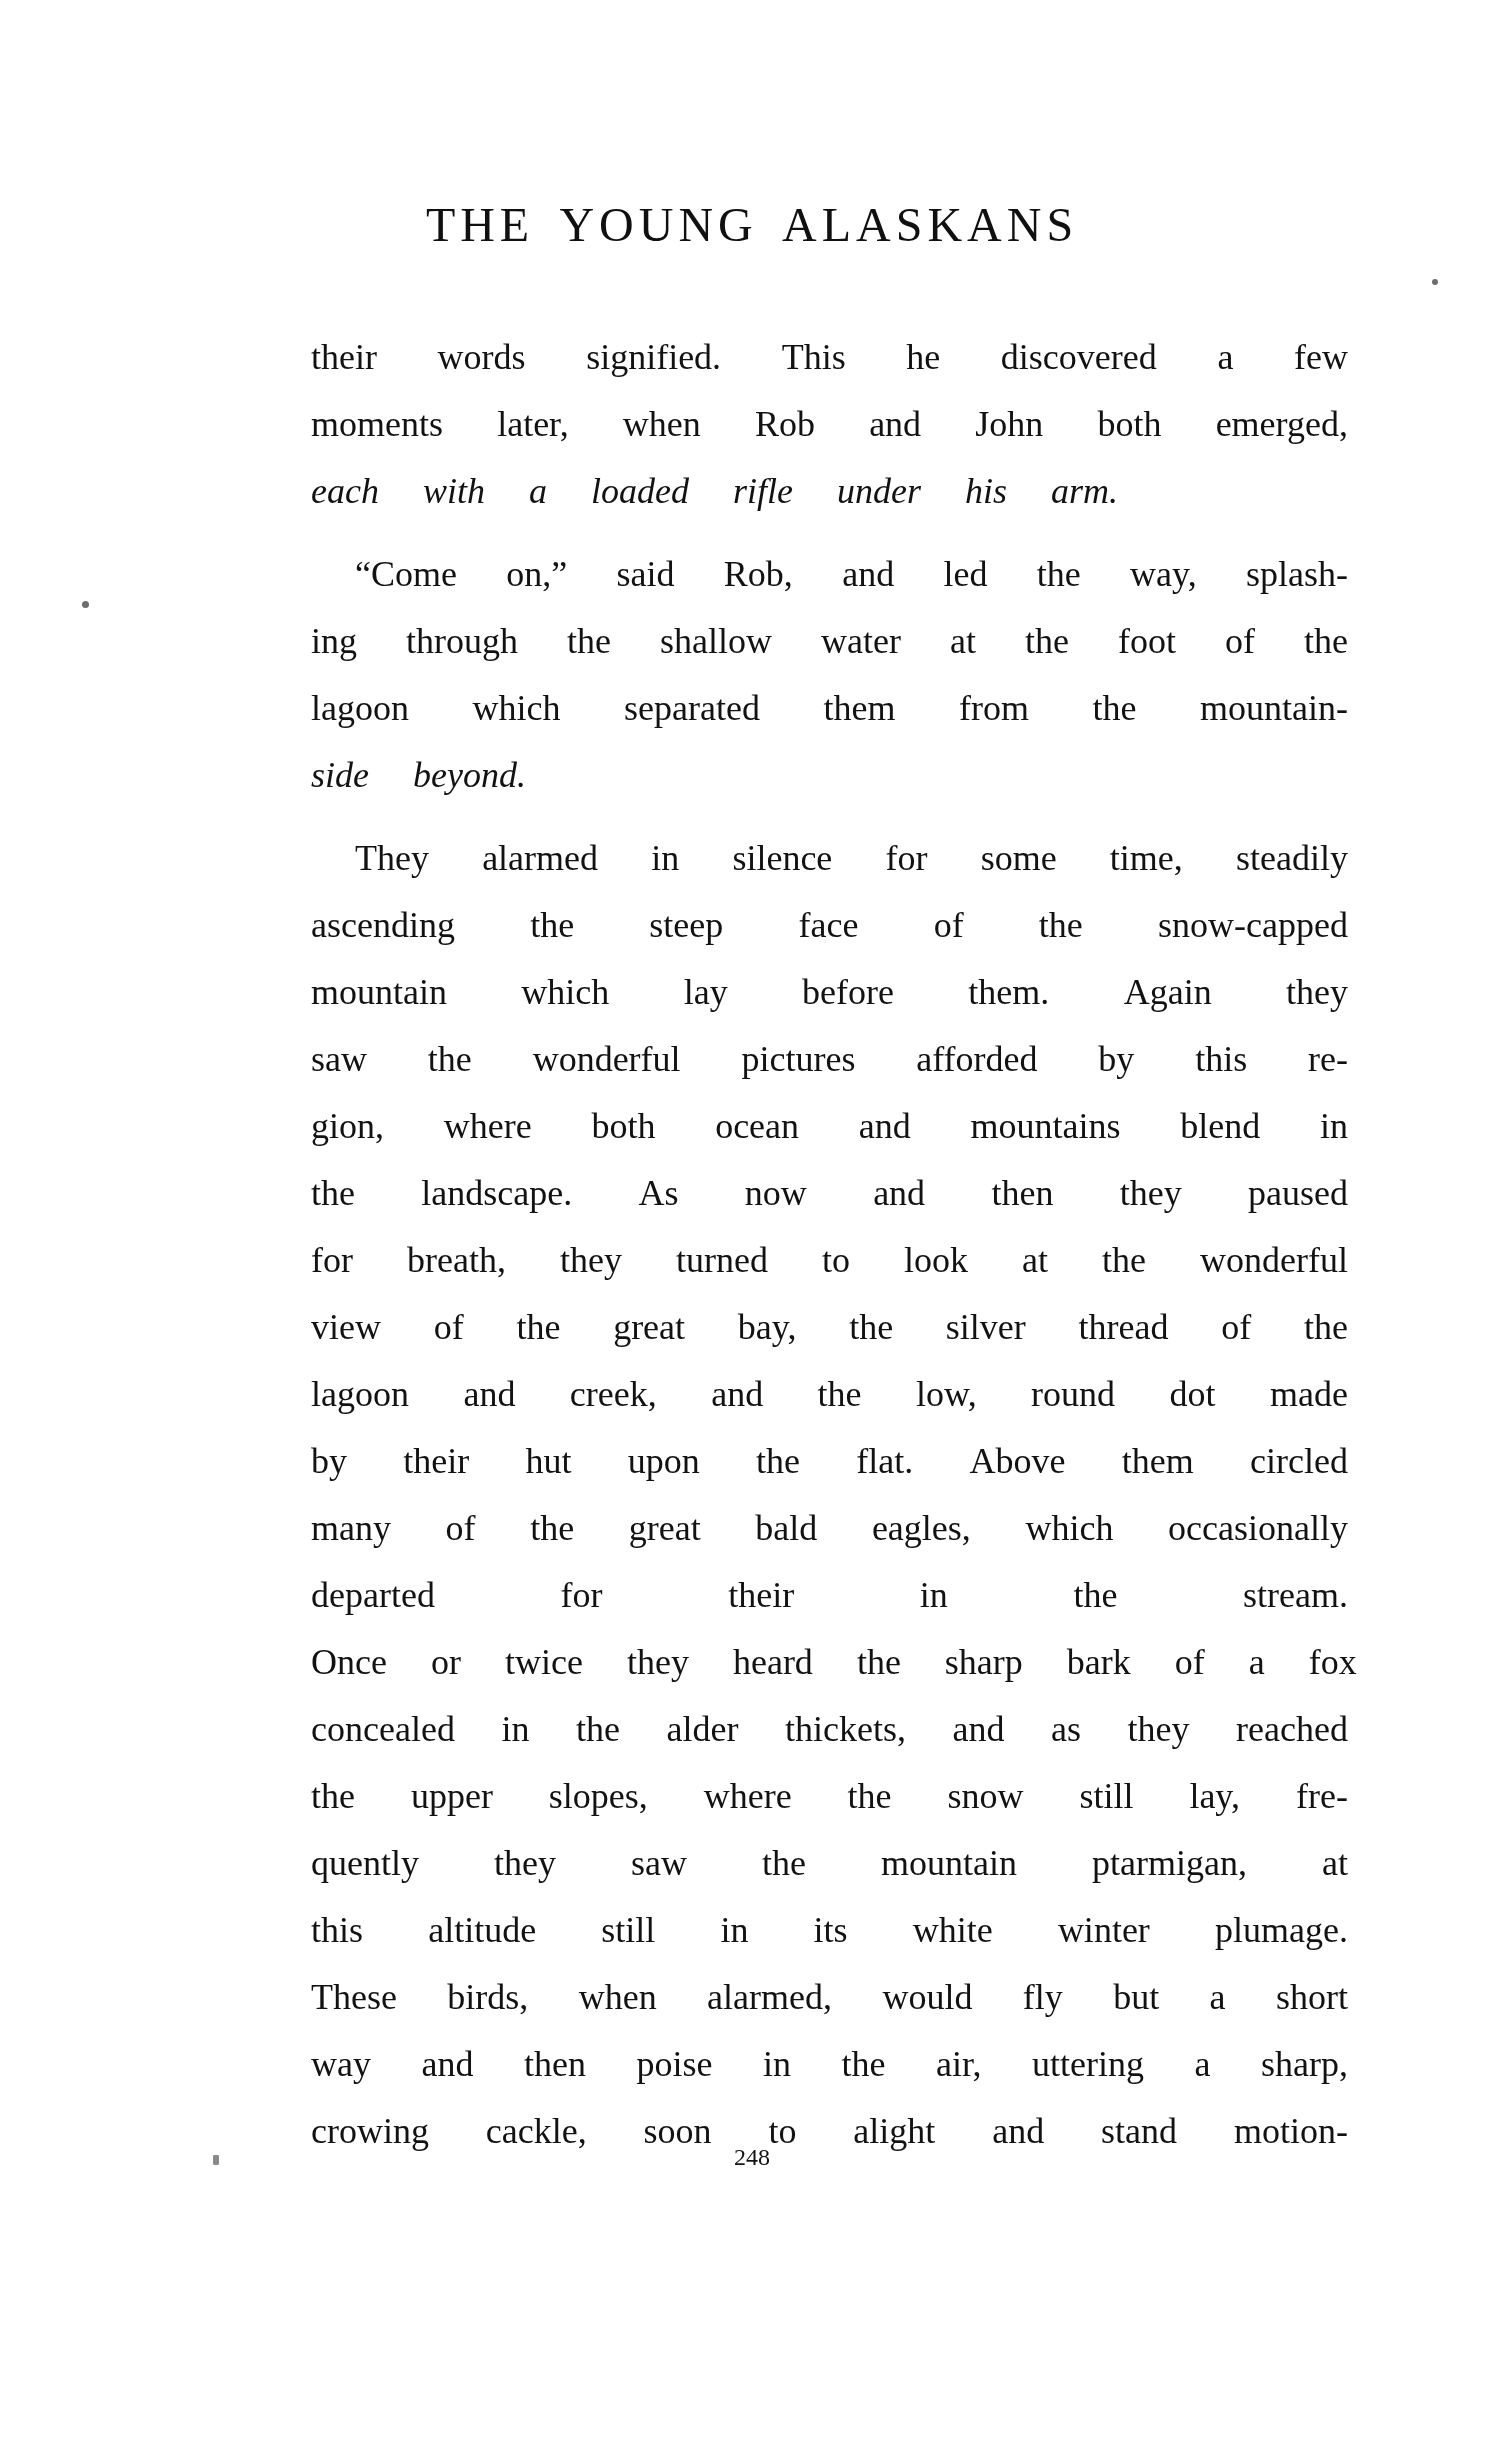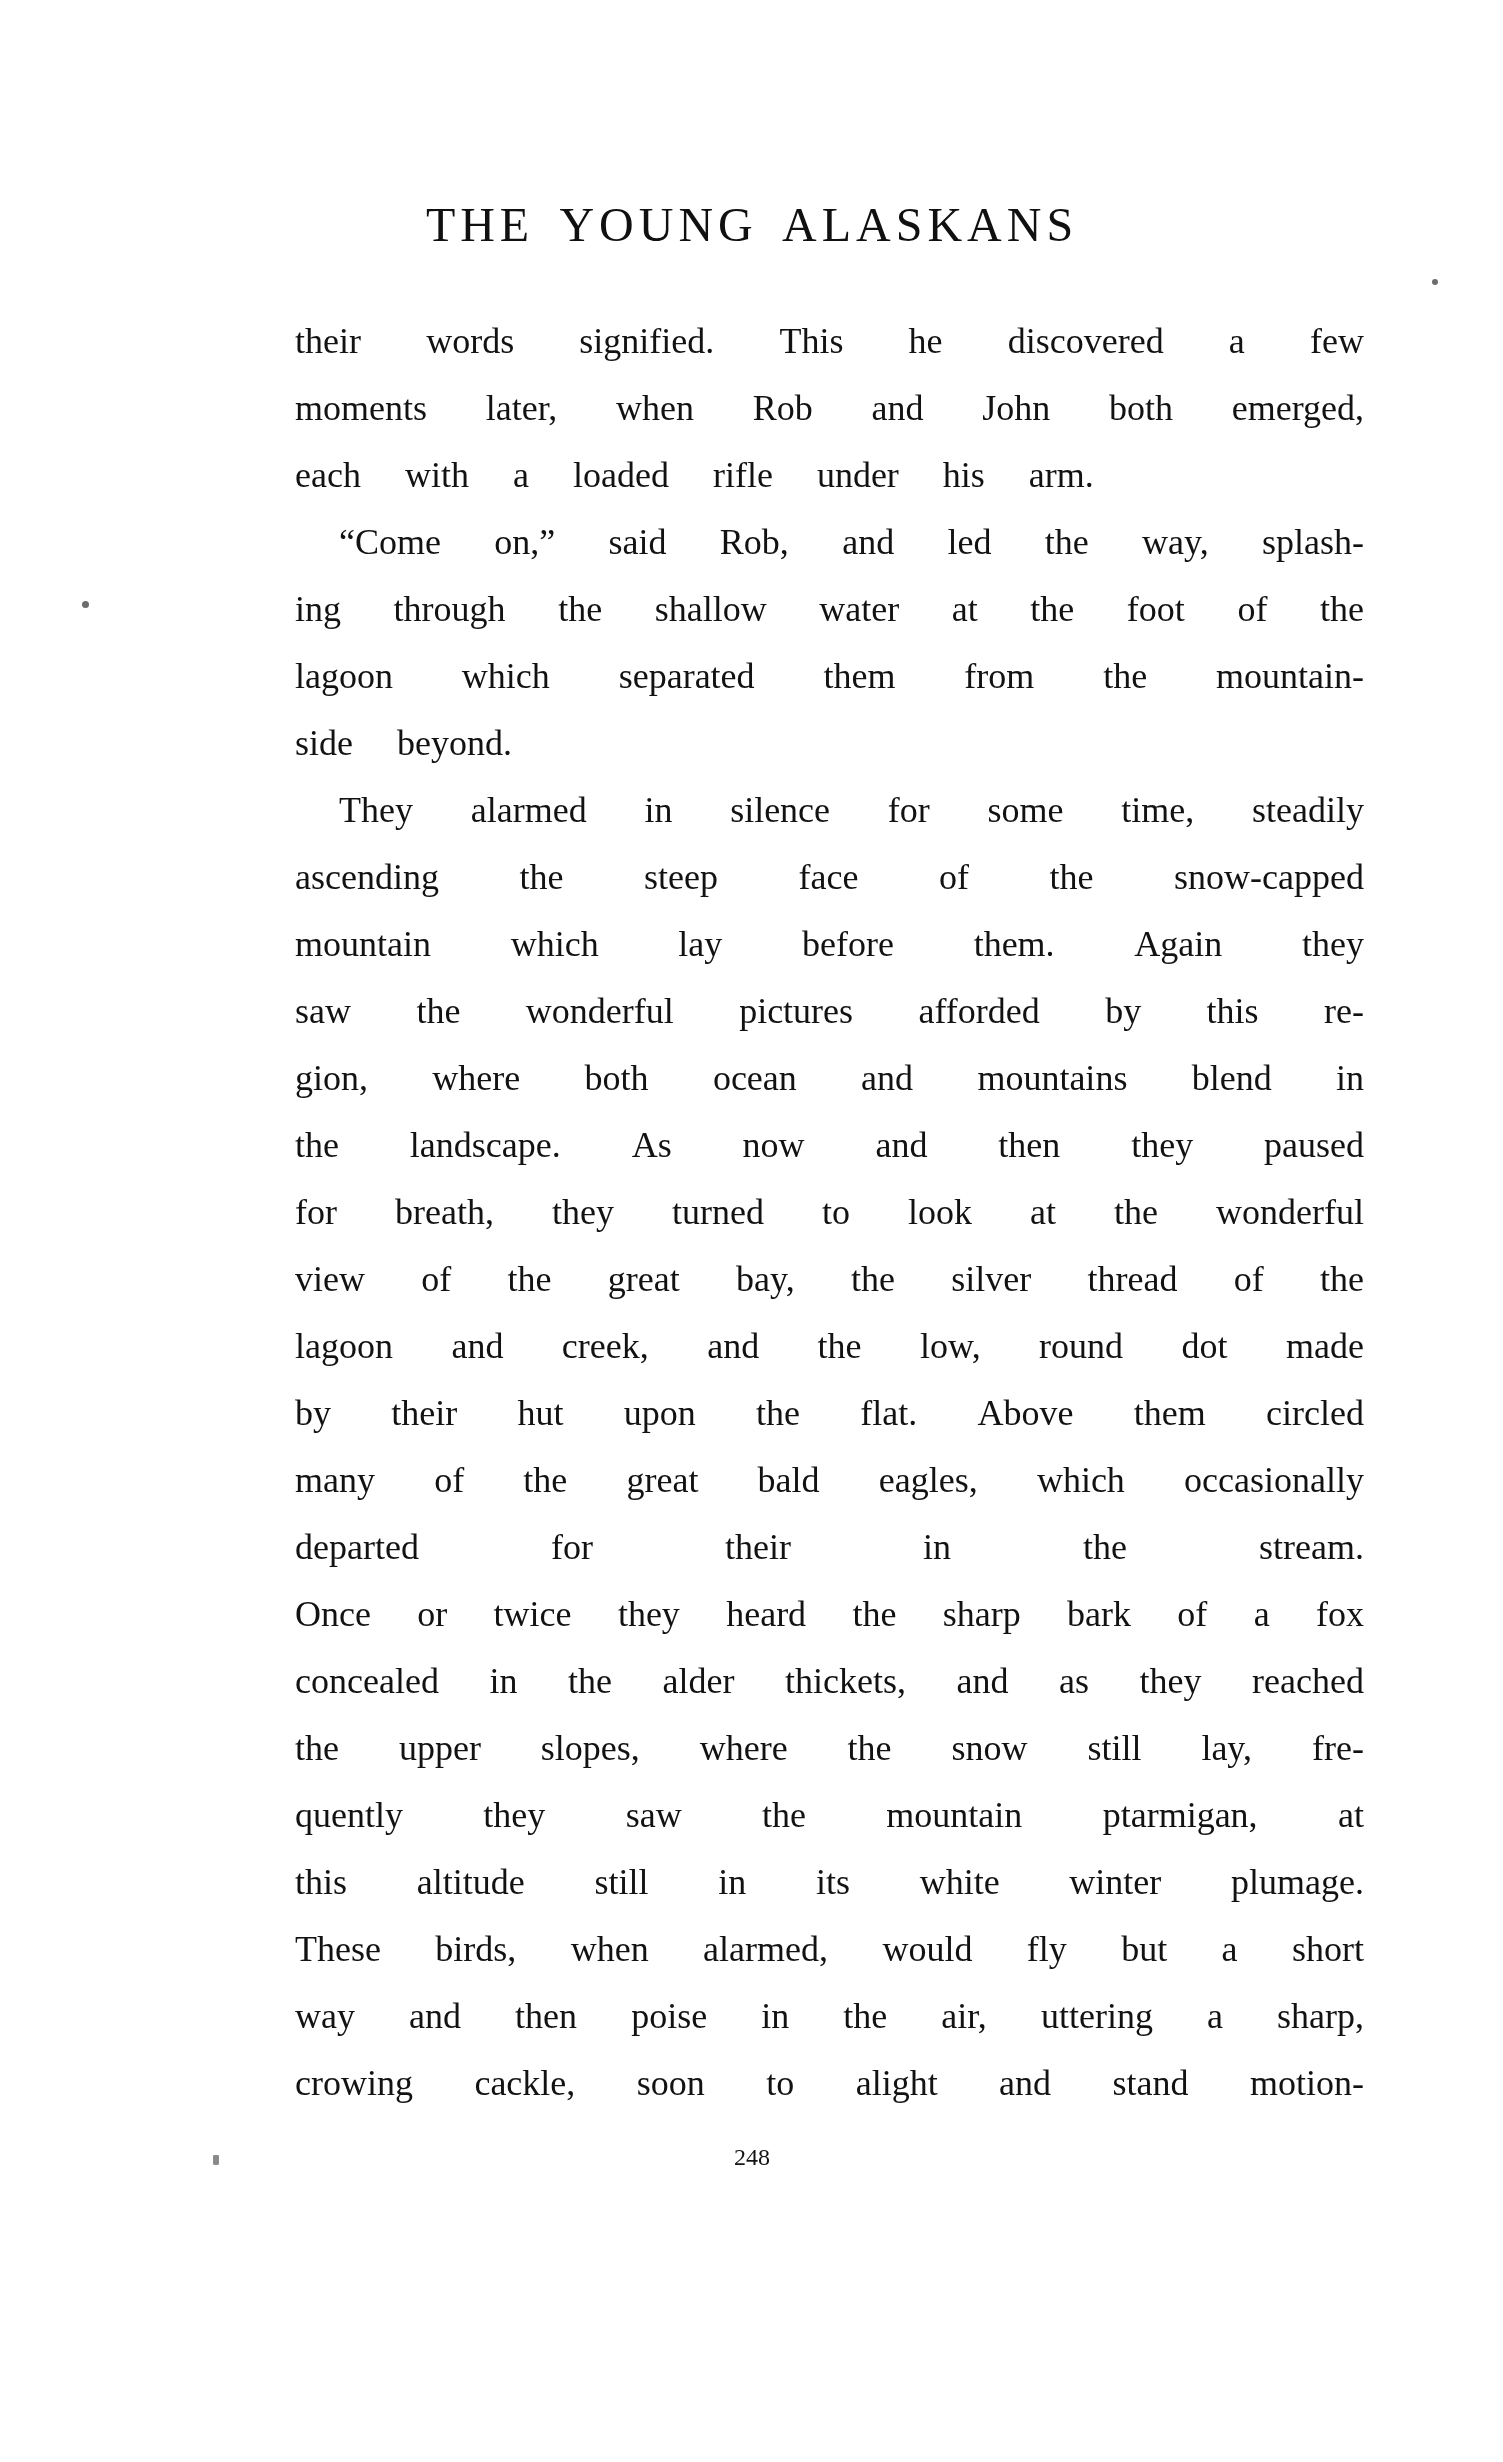--- a/index.html
+++ b/index.html
@@ -39,35 +39,36 @@
     position: absolute;
     top: 308px;
     left: 251px;
     width: 1113px;
     font-size: 36px;
     line-height: 67px;
     text-align: justify;
     color: #121212;
   }
   .para {
-    margin: 0;
+    margin: 16px;
     text-indent: 44px;
     text-align: justify;
   }
   
   .line {
     display: flex;
     width: 100%;
     white-space: pre;
   }
   .line.justify {
     justify-content: space-between;
   }
   .line.left {
     justify-content: flex-start;
+    font-style: italic;
   }
   .line .w {
     display: inline-block;
   }
   .line.indent {
     padding-left: 44px;
     box-sizing: border-box;
     align-items: flex-end;
   }
   .folio {

